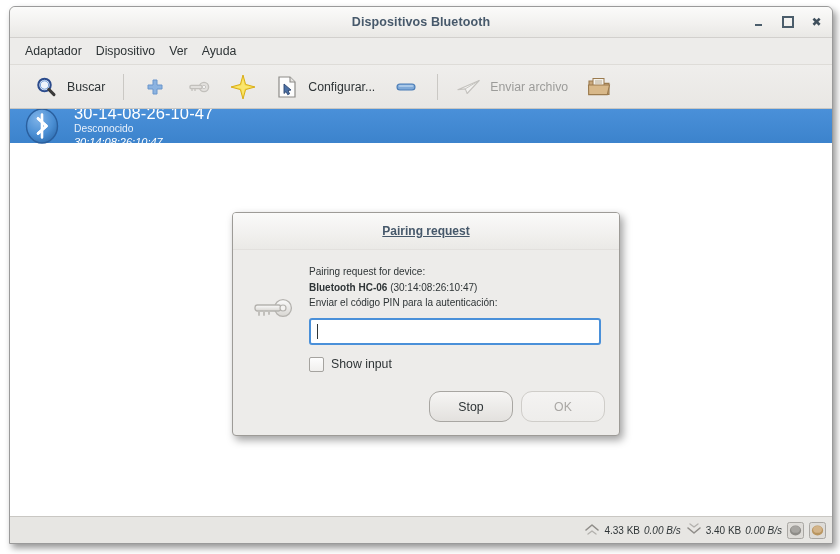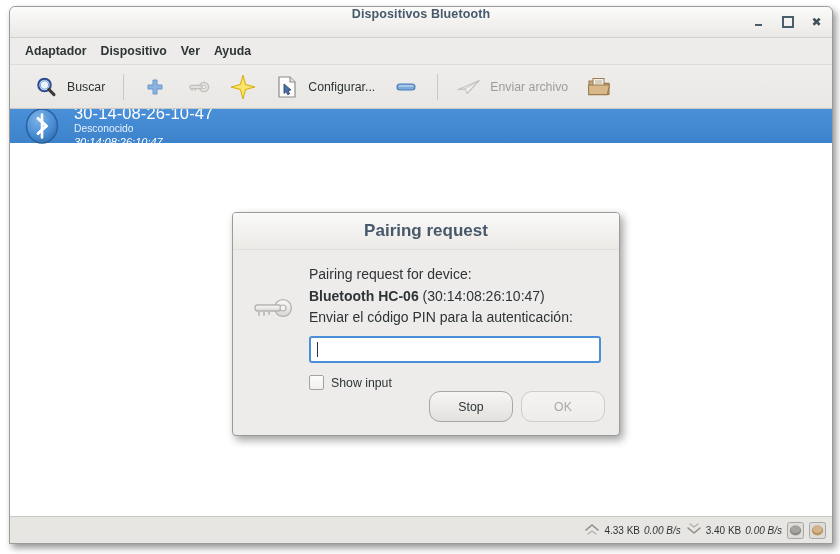--- a/index.html
+++ b/index.html
@@ -38,21 +38,21 @@
 
   
   #titlebar {
     position: relative;
     height: 30px;
     flex: 0 0 30px;
     background: linear-gradient(to bottom, #fbfbfa 0%, #f2f1ef 55%, #e9e8e5 100%);
     border-bottom: 1px solid #d2d0cd;
     border-radius: 5px 5px 0 0;
     display: flex;
-    align-items: flex-start;
+    align-items: center;
     justify-content: center;
   }
   #titlebar .title {
     font-size: 12.5px;
     font-weight: bold;
     color: #47596b;
     letter-spacing: 0.1px;
   }
   .wctl-group {
     position: absolute;
@@ -103,21 +103,20 @@
     align-items: center;
     padding-left: 8px;
     border-bottom: 1px solid #dedcd8;
   }
   .menu-item {
     font-size: 12.3px;
     color: #2e3436;
     padding: 3px 7px;
     cursor: default;
     border-radius: 2px;
-    font-weight: bold;
   }
 
   
   #toolbar {
     height: 43px;
     flex: 0 0 43px;
     background: linear-gradient(to bottom, #efeeec 0%, #e9e7e4 100%);
     border-bottom: 1px solid #c9c7c3;
     display: flex;
     align-items: center;
@@ -244,42 +243,43 @@
   #dialog-header {
     height: 36px;
     flex: 0 0 36px;
     background: linear-gradient(to bottom, #fafaf9 0%, #f1f0ee 60%, #eae9e6 100%);
     display: flex;
     align-items: center;
     justify-content: center;
     border-bottom: 1px solid #e2e0dd;
   }
   #dialog-title {
-    font-size: 17px;
+    font-size: 12px;
     font-weight: bold;
     color: #46586a;
+    text-decoration: underline;
   }
   #dialog-body {
     flex: 1 1 auto;
     display: flex;
     padding: 14px 18px 0 18px;
     gap: 14px;
   }
   .dlg-keyicon {
     width: 44px;
     height: 44px;
     flex: 0 0 44px;
     display: flex;
     align-items: center;
     justify-content: center;
     padding-top: 22px;
   }
   .dlg-content { flex: 1 1 auto; display: flex; flex-direction: column; }
   .dlg-line {
-    font-size: 14px;
+    font-size: 10px;
     color: #2e3436;
     line-height: 1.55;
     white-space: nowrap;
   }
   .dlg-line b { font-weight: bold; }
   #pin-input {
     margin-top: 7px;
     height: 27px;
     box-sizing: border-box;
     background: #ffffff;

